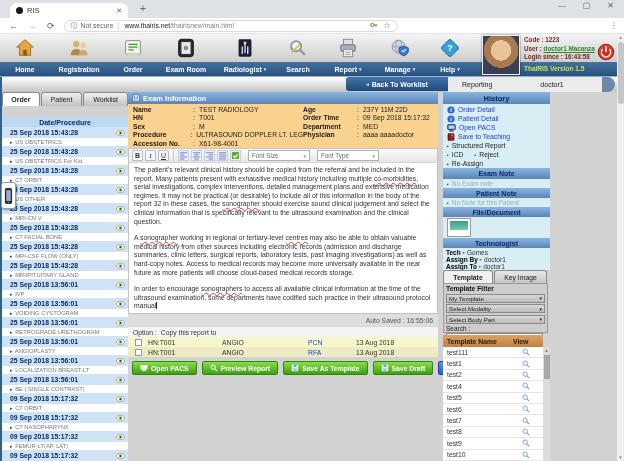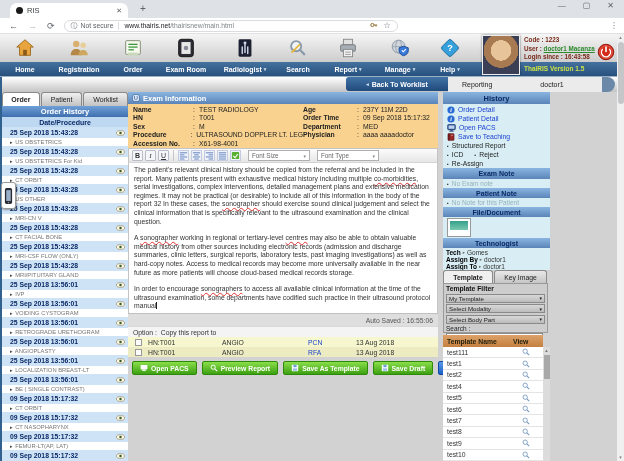--- a/index.html
+++ b/index.html
@@ -373,21 +373,20 @@
     <span class="arr" style="top:1px">▲</span>
     <div id="page-scroll-thumb"></div>
     <span class="arr" style="bottom:1px">▼</span>
   </div>
 
   <div id="left-tabs">
     <div class="ltab active">Order</div>
     <div class="ltab">Patient</div>
     <div class="ltab">Worklist</div>
   </div>
-  <div id="history-title">Order History</div>
   <div id="history-subtitle">Date/Procedure</div>
   <div id="history-list">
       <div class="h-date"><span>25 Sep 2018 15:43:28</span><span class="eye"><svg width="9" height="6" viewBox="0 0 12 8">
             <ellipse cx="6" cy="4" rx="5.4" ry="3.1" fill="#fffbe8" stroke="#8a7a4a" stroke-width="0.8"></ellipse>
             <circle cx="6" cy="4" r="1.7" fill="#3a5a2a"></circle>
           </svg></span></div>
       <div class="h-proc"><span class="tri">▸</span><span> US OBSTETRICS</span></div>
       <div class="h-date"><span>25 Sep 2018 15:43:28</span><span class="eye"><svg width="9" height="6" viewBox="0 0 12 8">
             <ellipse cx="6" cy="4" rx="5.4" ry="3.1" fill="#fffbe8" stroke="#8a7a4a" stroke-width="0.8"></ellipse>
             <circle cx="6" cy="4" r="1.7" fill="#3a5a2a"></circle>

